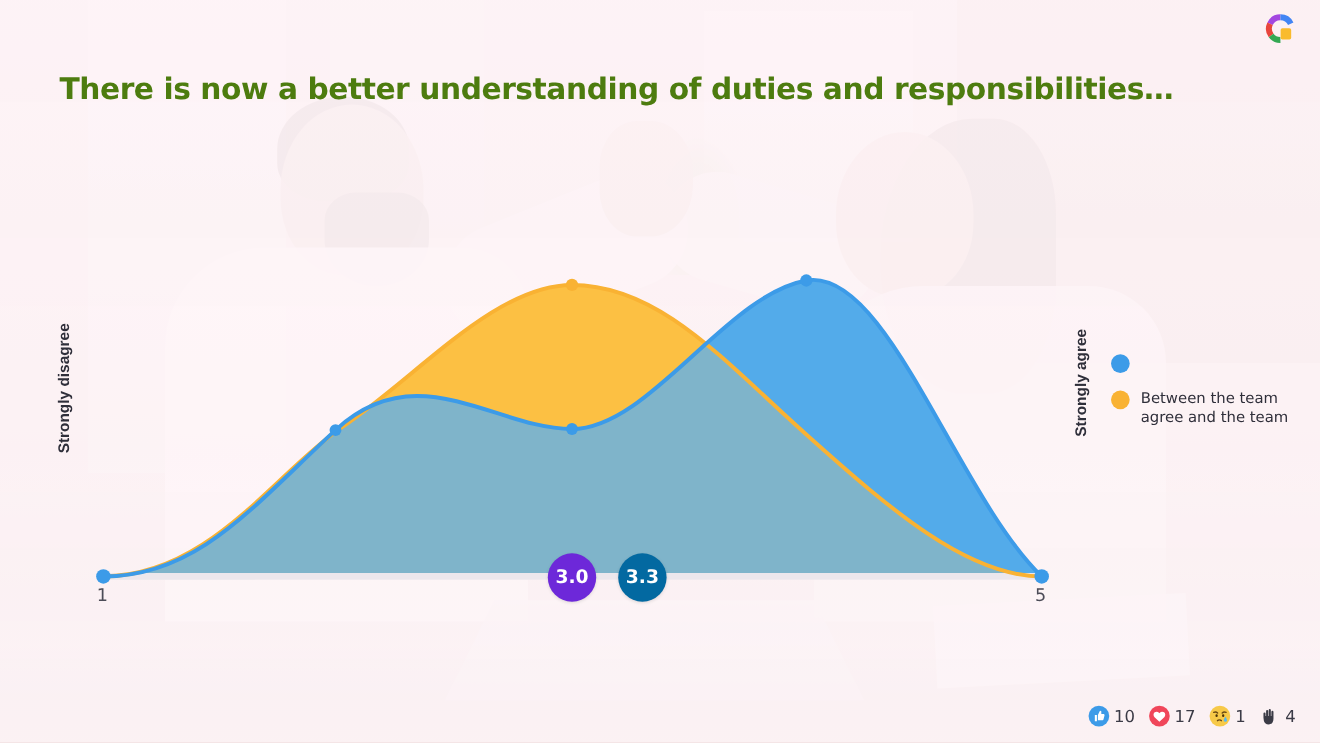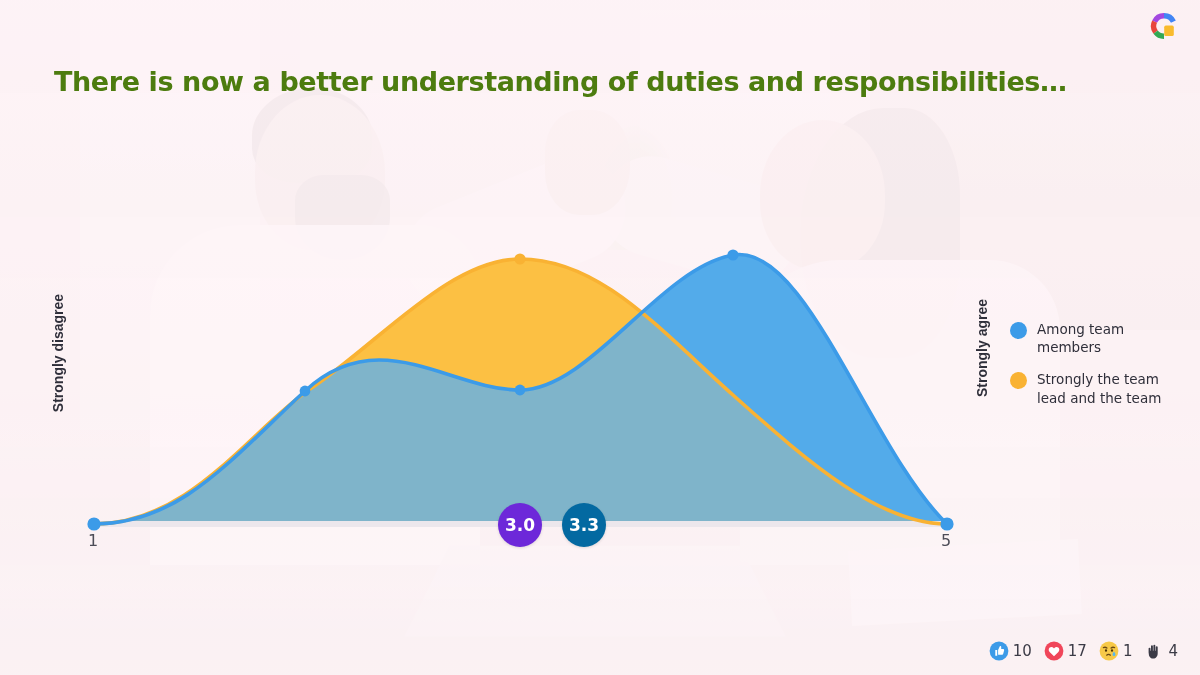--- a/index.html
+++ b/index.html
@@ -247,25 +247,24 @@
     <div class="tick t1">1</div>
     <div class="tick t5">5</div>
 
     <div class="badge orange">3.0</div>
     <div class="badge blue">3.3</div>
   </div>
 
   <div class="legend">
     <div class="legend-row">
       <span class="legend-dot" style="background:#3C9BE8"></span>
-      <span class="legend-text">Among team members</span>
     </div>
     <div class="legend-row">
       <span class="legend-dot" style="background:#F9B233"></span>
-      <span class="legend-text">Strongly the team lead and the team</span>
+      <span class="legend-text">Between the team agree and the team</span>
     </div>
   </div>
 
   <div class="reactions">
 
     <div class="reaction">
       <span class="reaction-icon">
         <svg width="20" height="20" viewBox="0 0 20 20">
           <circle cx="10" cy="10" r="9.4" fill="#3C9BE8"></circle>
           <path d="M6.3 9.1h1.9v5.6H6.3zM9.1 9.1l1.6-3.6c.3-.7 1.5-.6 1.5.3v2.3h1.9c.7 0 1.2.6 1 1.3l-.9 3.4c-.1.5-.6.9-1.1.9H9.1z" fill="#ffffff"></path>

